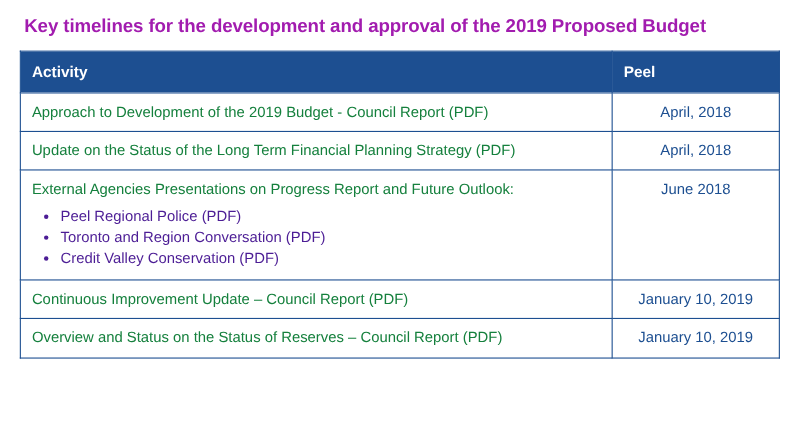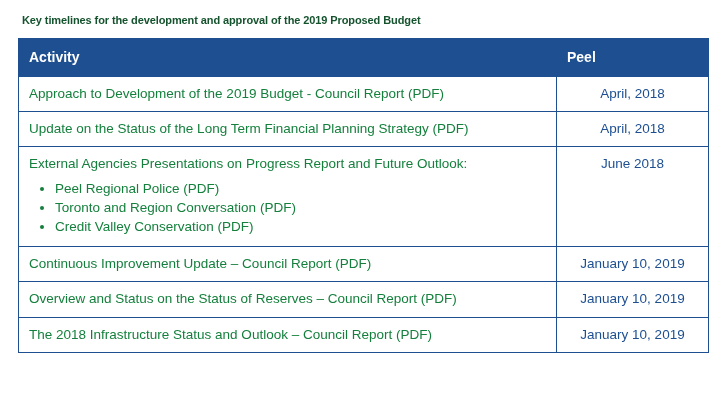--- a/index.html
+++ b/index.html
@@ -12,23 +12,23 @@
     height: 406px;
     font-family: "Liberation Sans", sans-serif;
     color: #1b3a6b;
     overflow: hidden;
   }
   .page {
     padding: 14px 0 0 18px;
     box-sizing: border-box;
   }
   .page-title {
-    font-size: 11px;
+    font-size: 17px;
     font-weight: bold;
-    color: #14532d;
+    color: #a21caf;
     letter-spacing: -0.1px;
     margin: 0 0 12px 4px;
     white-space: nowrap;
   }
   table.timelines {
     border-collapse: collapse;
     width: 690px;
     table-layout: fixed;
     margin-top: 11px;
   }
@@ -59,21 +59,21 @@
     margin: 0;
     color: #15803d;
   }
   td.activity-cell ul {
     margin: 6px 0 2px 0;
     padding-left: 26px;
     list-style: disc;
   }
   td.activity-cell ul li {
     margin: 1px 0;
-    color: #15803d;
+    color: #4c1d95;
   }
   td.date-cell {
     color: #1d4f91;
     white-space: nowrap;
     text-align: center;
   }
 </style>
 </head>
 <body>
 
@@ -121,22 +121,16 @@
             <p class="lead">Continuous Improvement Update – Council Report (PDF)</p>
           </td>
           <td class="date-cell">January 10, 2019</td>
         </tr>
         <tr>
           <td class="activity-cell">
             <p class="lead">Overview and Status on the Status of Reserves – Council Report (PDF)</p>
           </td>
           <td class="date-cell">January 10, 2019</td>
         </tr>
-        <tr>
-          <td class="activity-cell">
-            <p class="lead">The 2018 Infrastructure Status and Outlook – Council Report (PDF)</p>
-          </td>
-          <td class="date-cell">January 10, 2019</td>
-        </tr>
       </tbody>
   </table>
 
 </div>
 
 </body></html>

